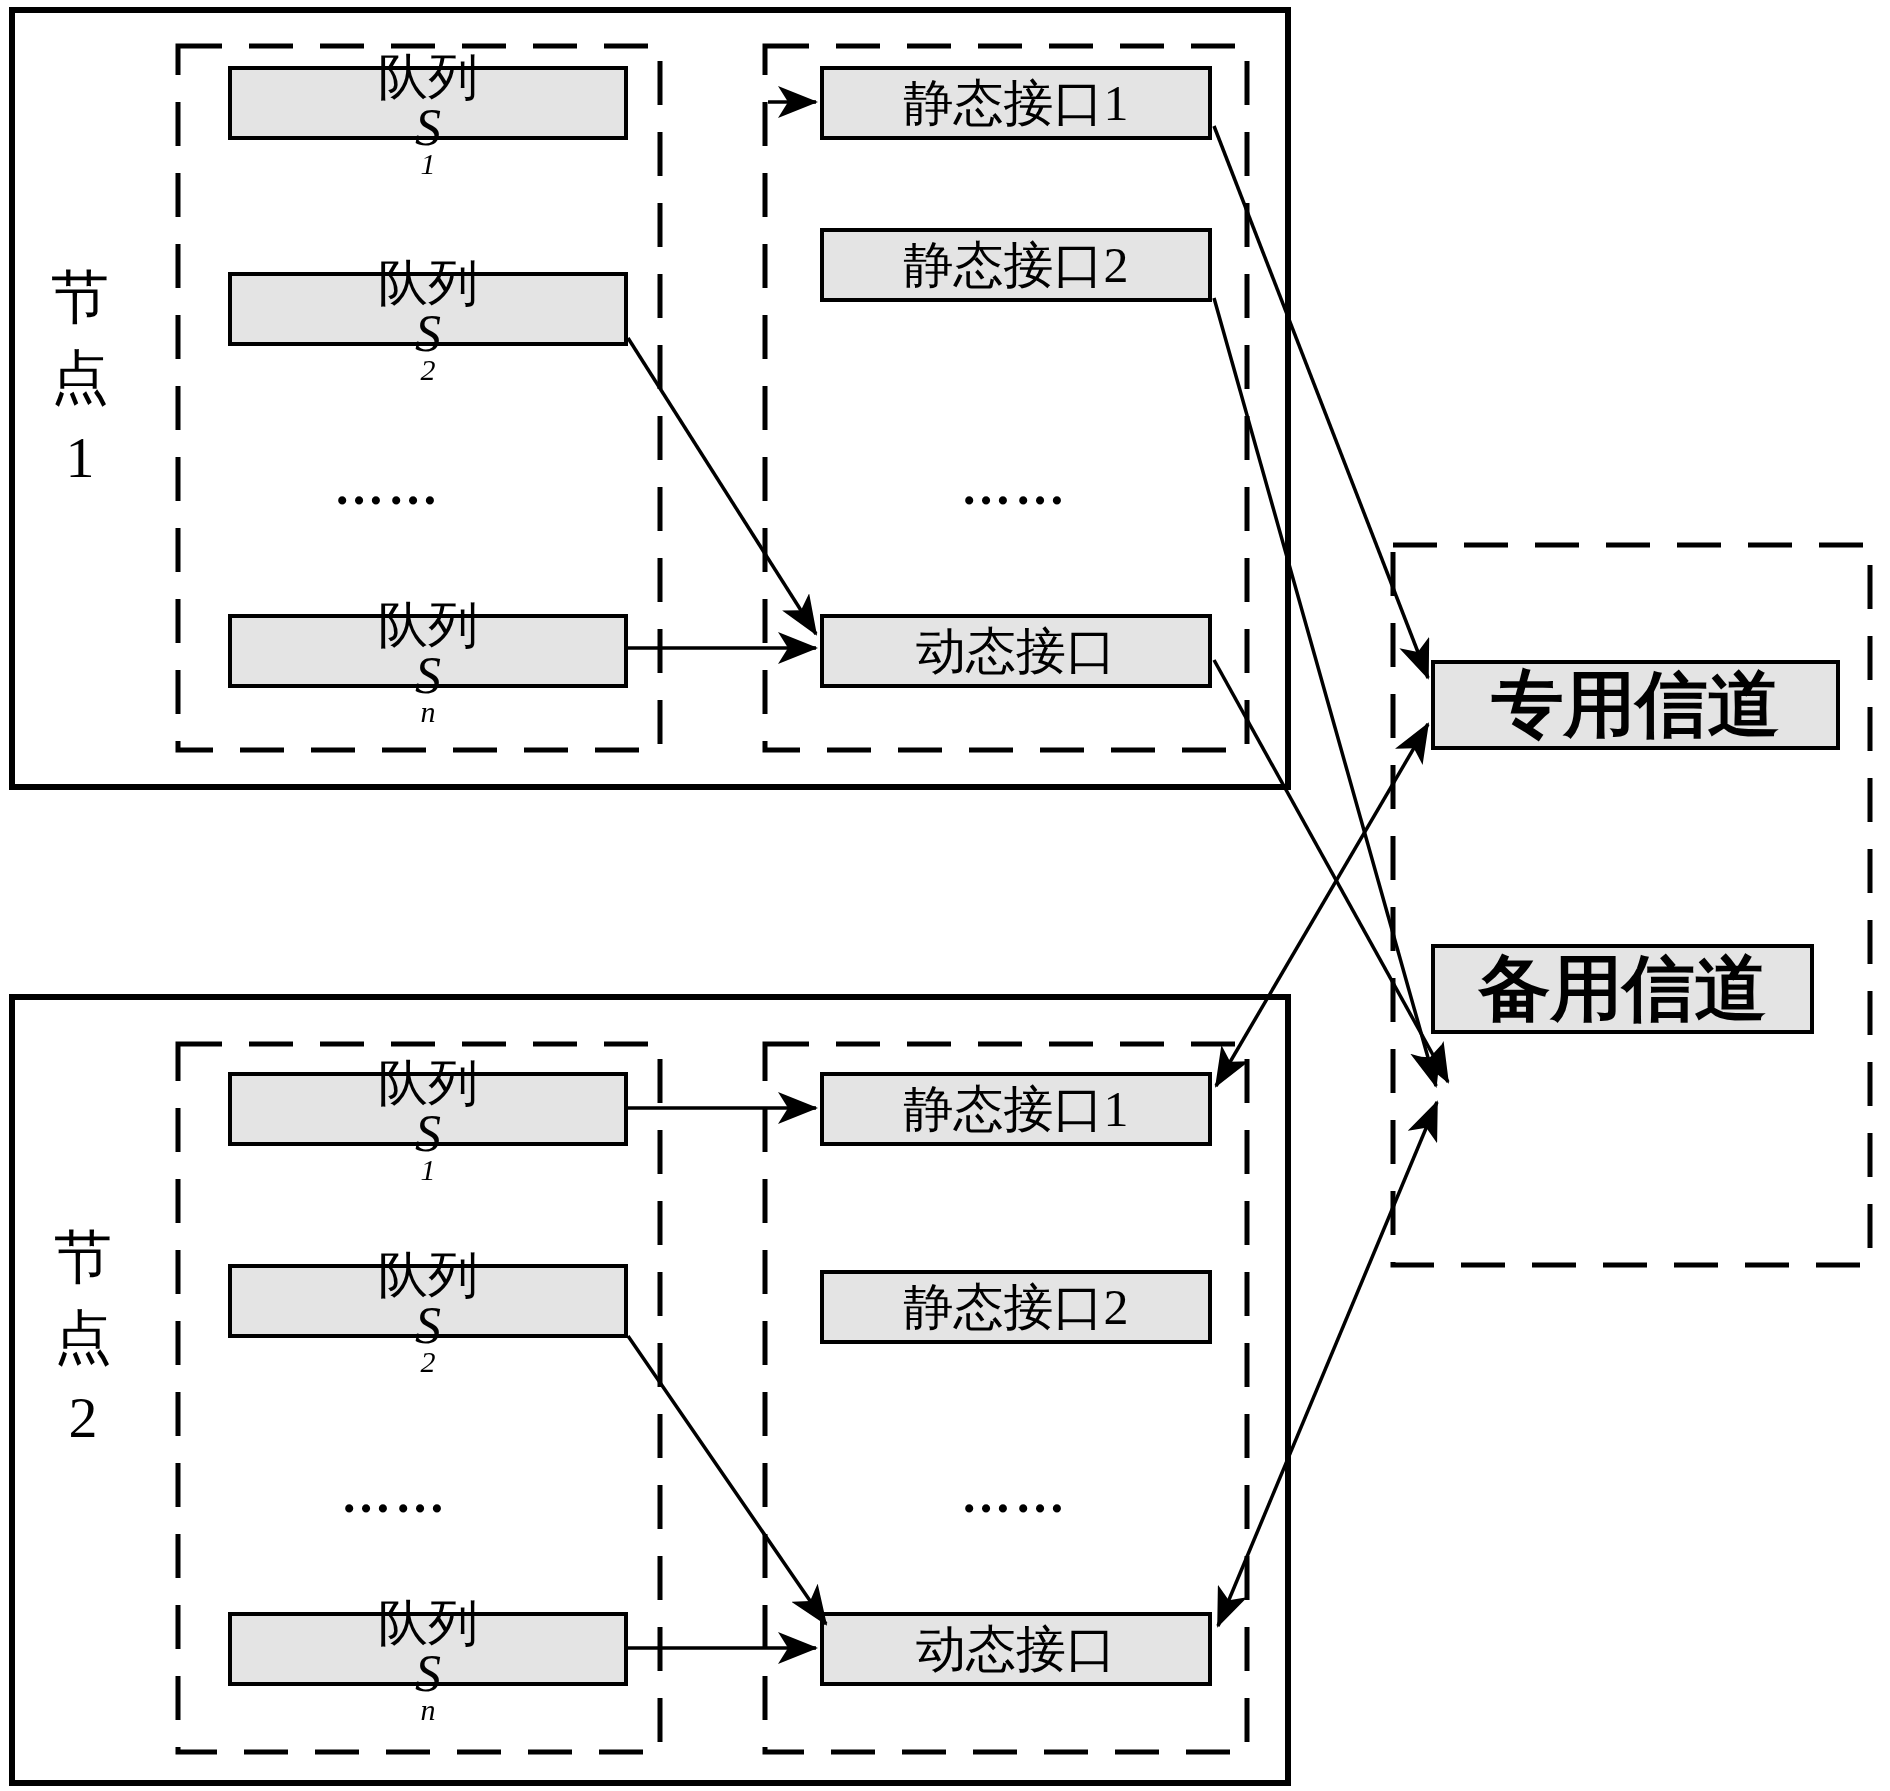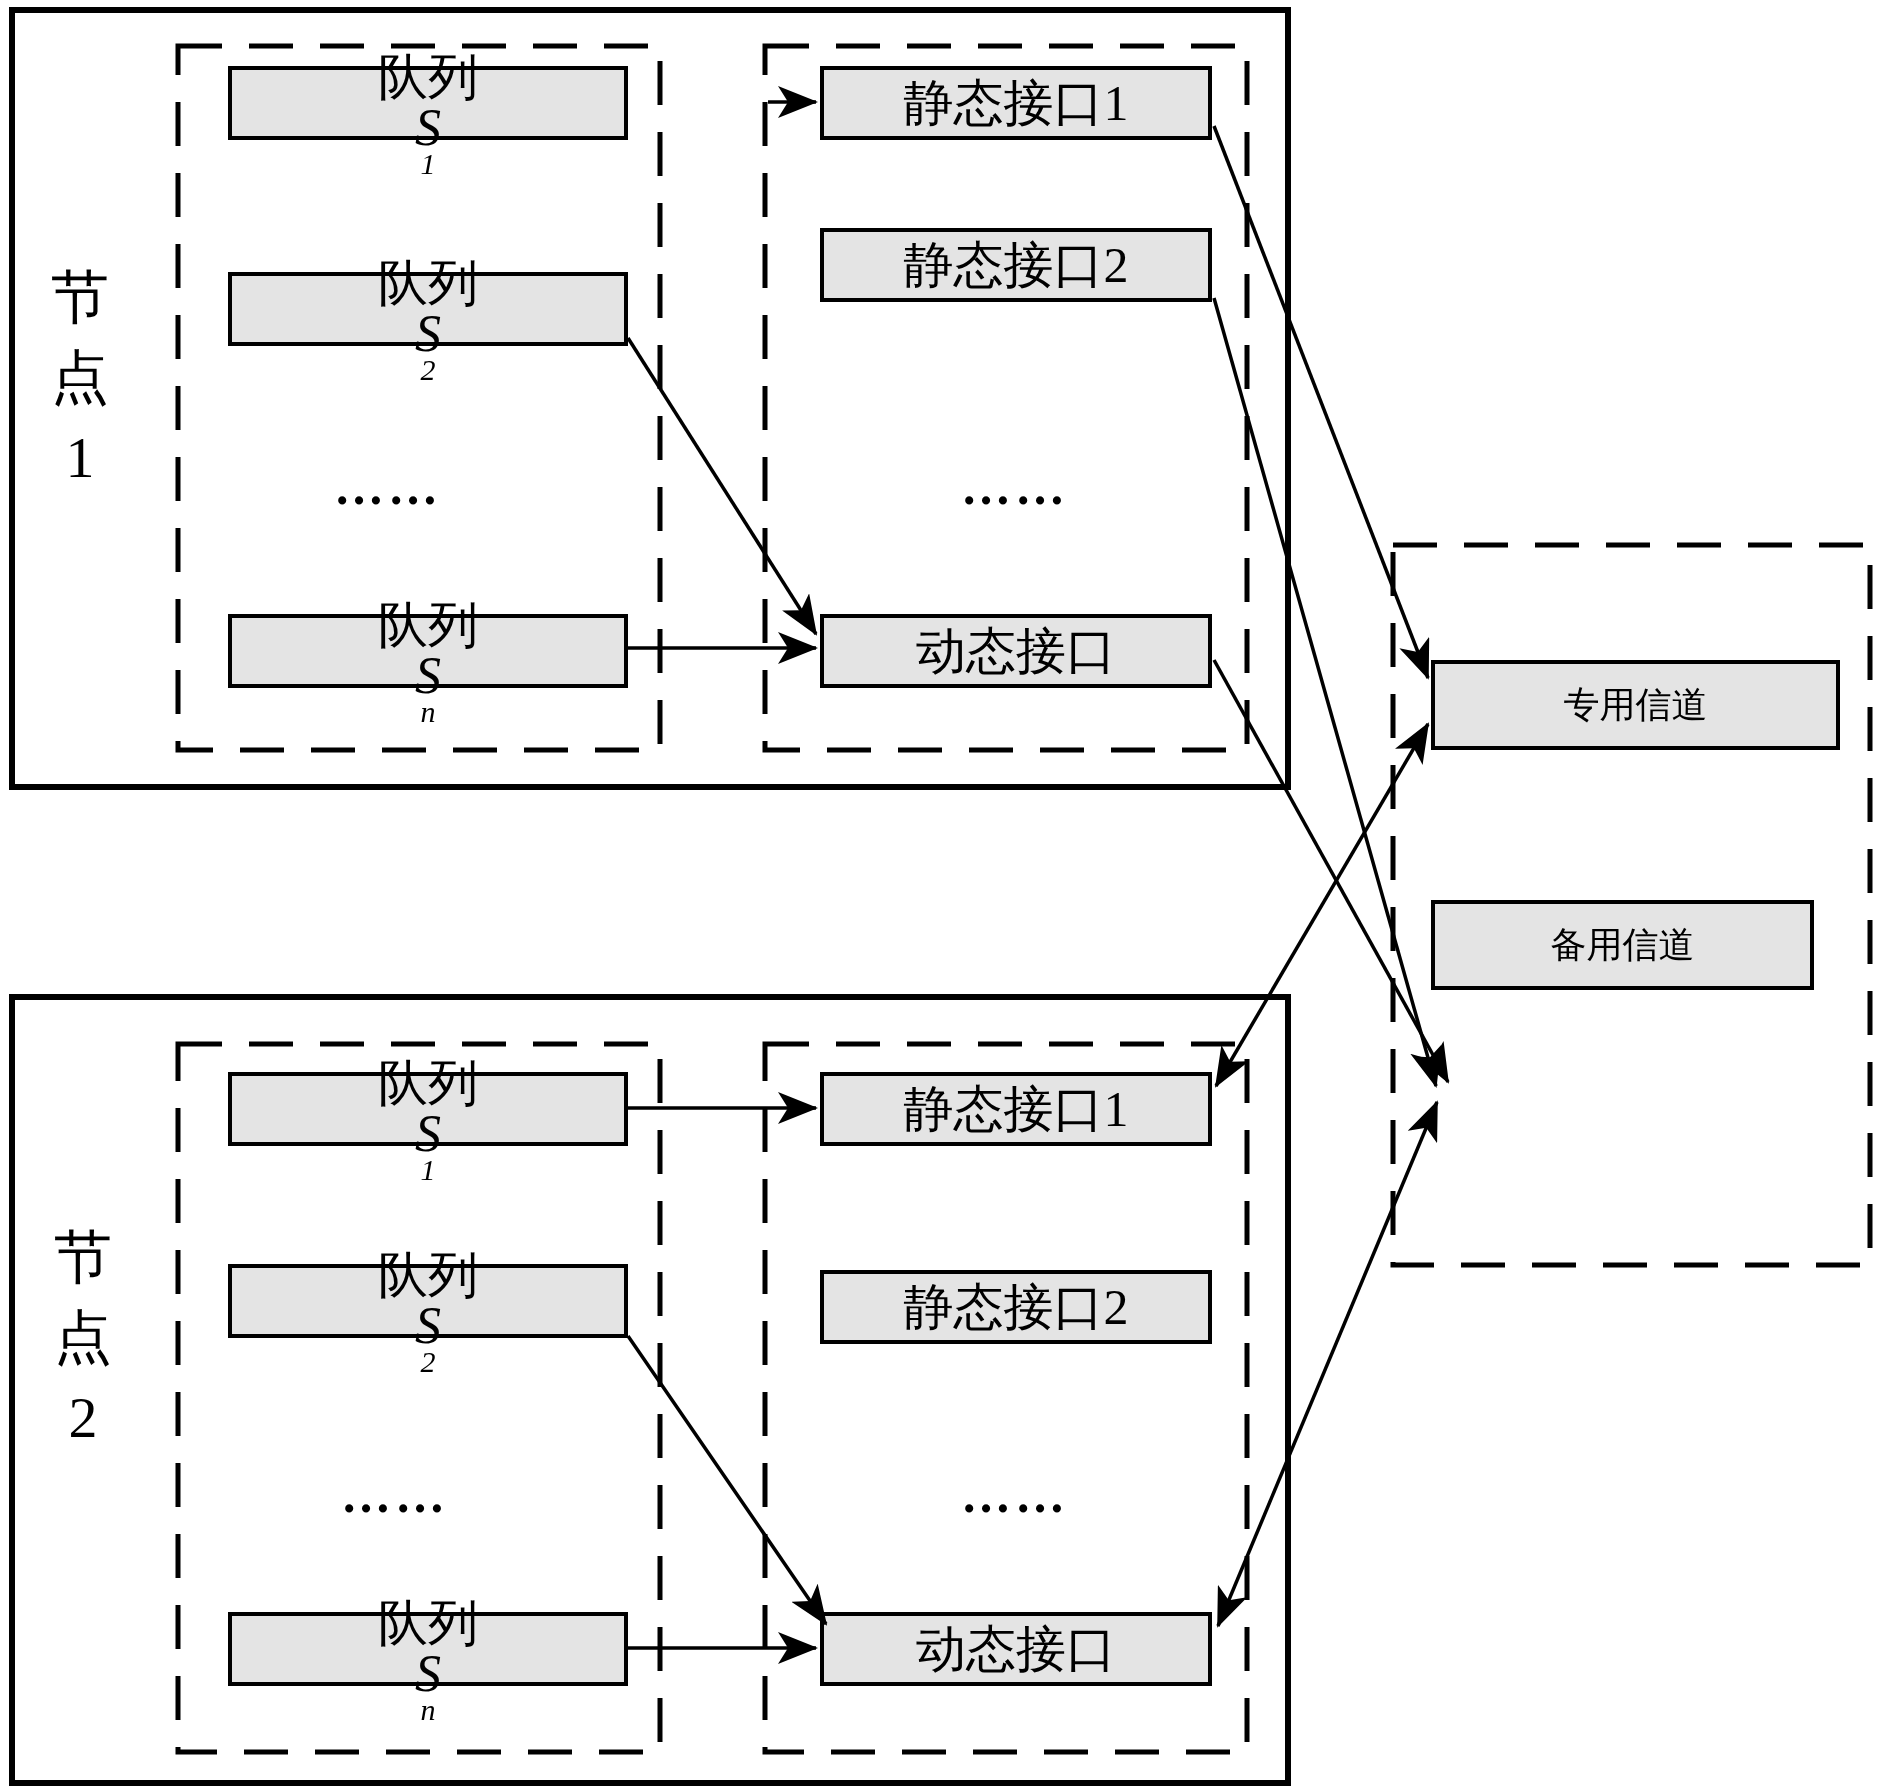--- a/index.html
+++ b/index.html
@@ -19,21 +19,21 @@
     position:absolute;box-sizing:border-box;
     background:var(--box-fill,#e4e4e4);
     border:4px solid var(--line,#000);
     display:flex;align-items:center;justify-content:center;
     font-size:50px;line-height:1;white-space:nowrap;
     z-index:2;
     flex-direction:column;
   }
   .gbox .var{font-style:italic;font-size:52px;}
   .gbox sub{font-size:30px;font-style:italic;line-height:0;transform:translateY(10px);}
-  .chan{font-size:36px;}
+  .chan{font-size:72px;font-weight:bold;}
   .ell{
     position:absolute;z-index:2;
     font-size:50px;letter-spacing:4px;
     text-align:center;line-height:1;
     font-weight:bold;
   }
   .vlab{
     position:absolute;z-index:2;width:70px;
     text-align:center;font-size:58px;line-height:80px;
   }
@@ -143,17 +143,17 @@
     <span>静态接口2</span>
   </div>
   <div class="ell" style="left:865px;top:1470px;width:300px;">……</div>
   <div class="gbox" style="left:820px;top:1612px;width:392px;height:74px;">
     <span>动态接口</span>
   </div>
 
   <div class="gbox chan" style="left:1431px;top:660px;width:409px;height:90px;">
     <span>专用信道</span>
   </div>
-  <div class="gbox chan" style="left:1431px;top:900px;width:383px;height:90px;">
+  <div class="gbox chan" style="left:1431px;top:944px;width:383px;height:90px;">
     <span>备用信道</span>
   </div>
 
 </div>
 
 </body></html>

